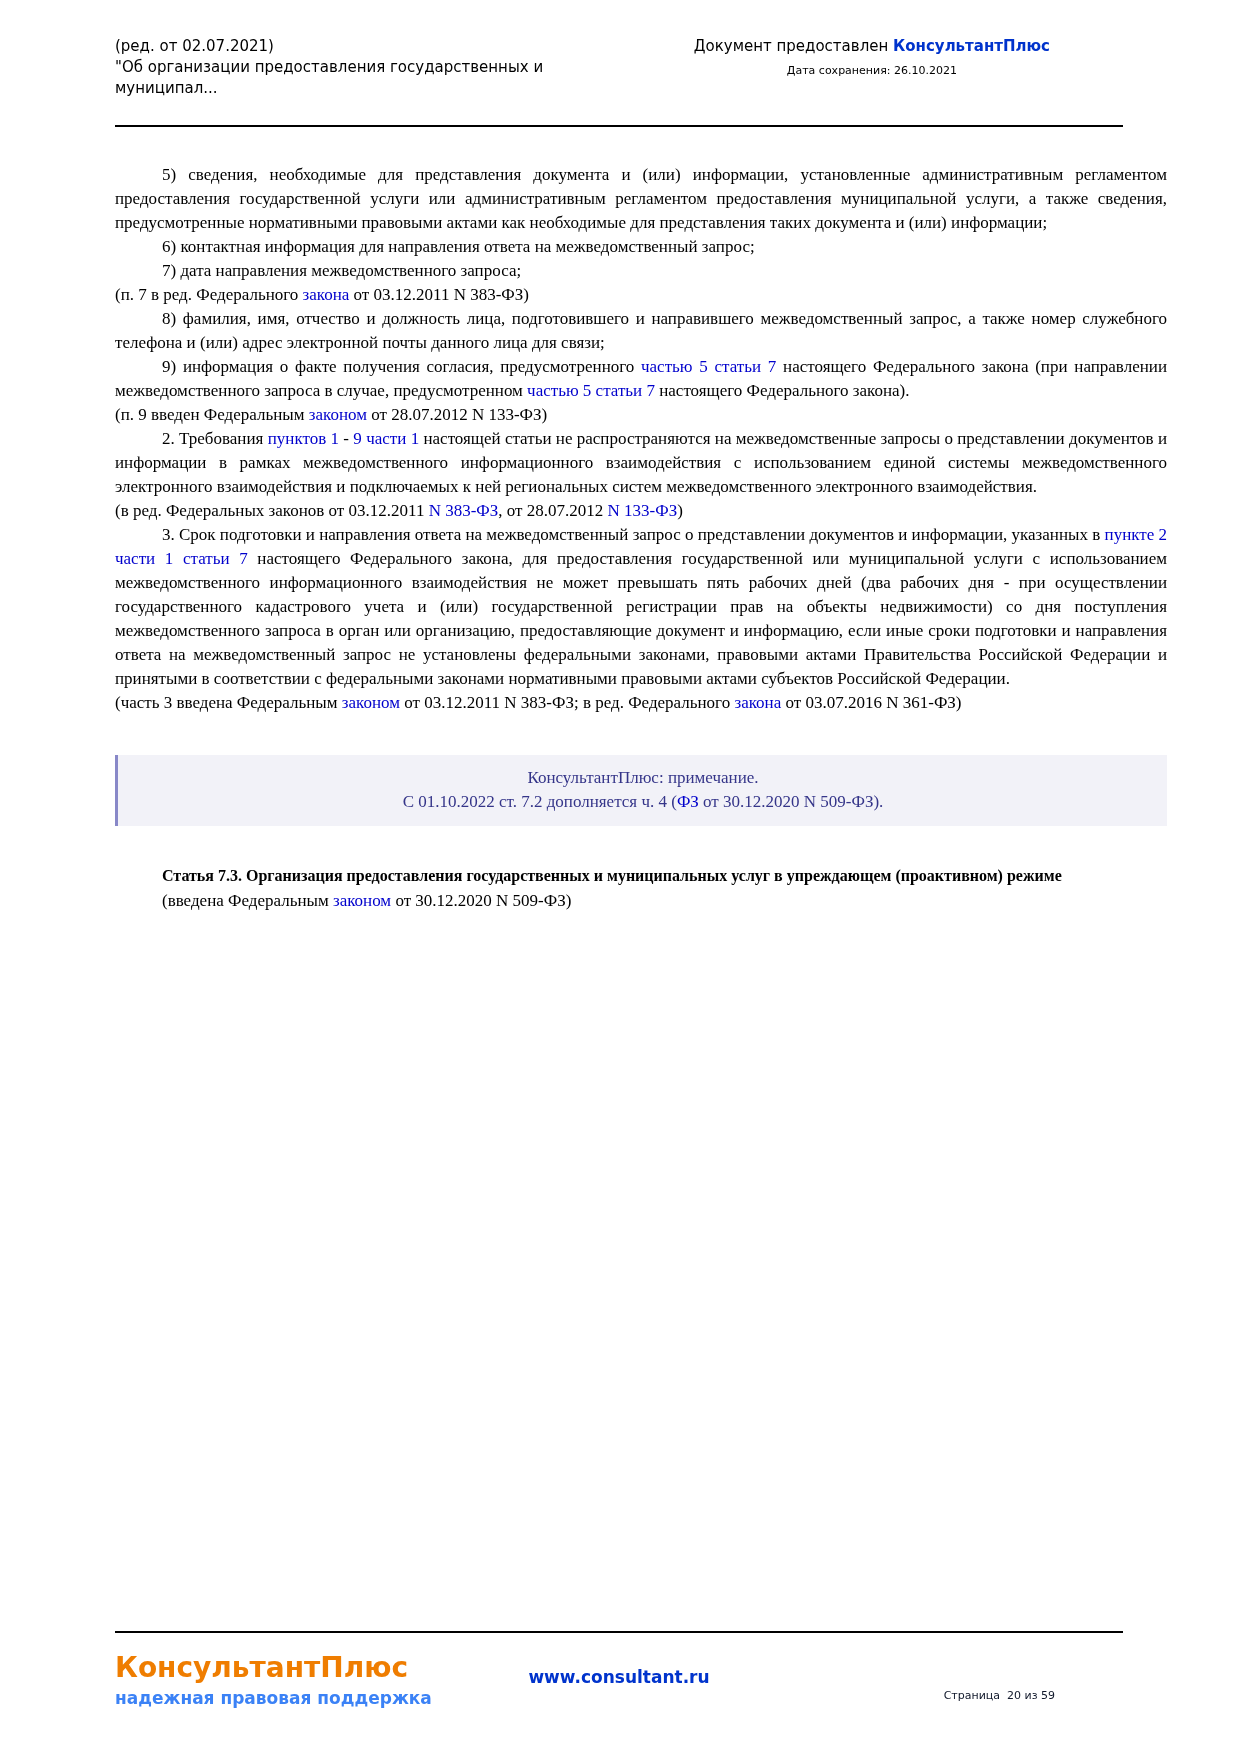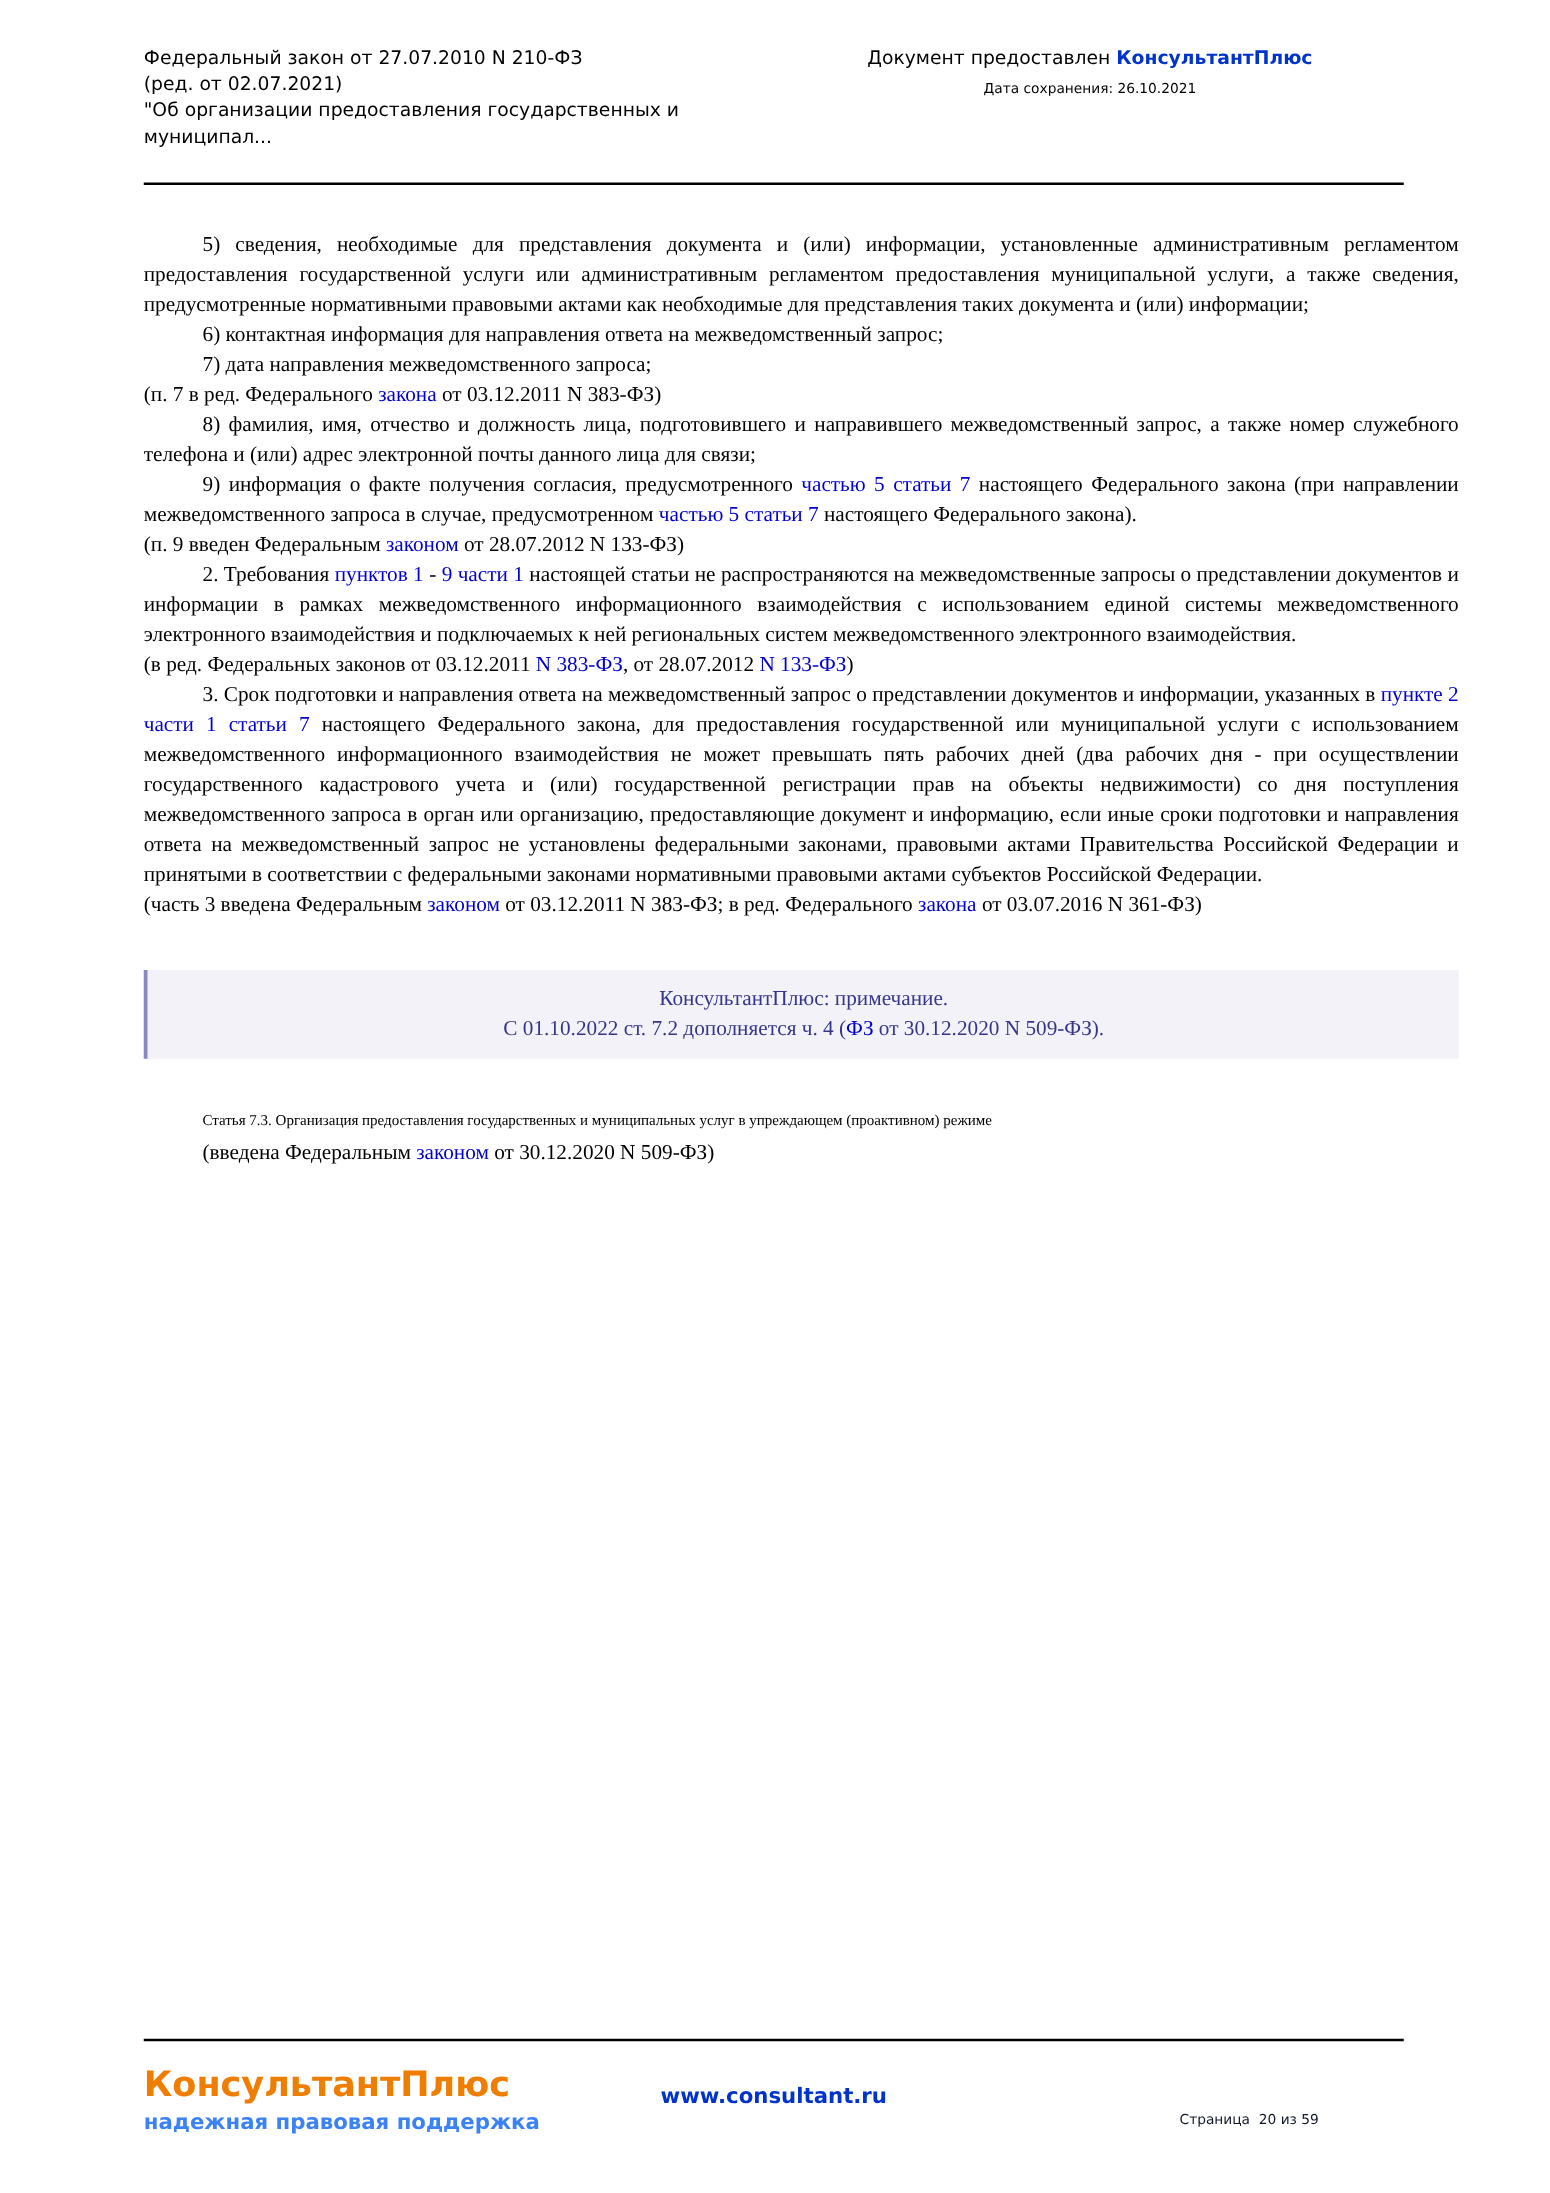--- a/index.html
+++ b/index.html
@@ -37,21 +37,21 @@
     padding-right: 73px;
     padding-top: 36px;
     font-size: 17px;
     line-height: 24px;
     text-align: justify;
   }
   .content p { margin: 0; }
   .gap { margin-top: 24px; }
   .indent { text-indent: 47px; }
   a.doc-link { color: var(--link, #0000CC); text-decoration: none; cursor: pointer; }
-  .heading { font-weight: normal; font-size: 12px; line-height: 27px; }
+  .heading { font-weight: bold; font-size: 16px; line-height: 27px; }
 
   
   .notebox {
     margin-top: 40px;
     margin-bottom: 36px;
     background: var(--note-bg, #F2F2F8);
     border-left: 3px solid var(--note-border, #8888C8);
     padding: 11px 14px 12px 15px;
     color: var(--note-text, #353589);
   }
@@ -93,21 +93,20 @@
   }
   .footer-page { font-size: 11px; color: #0f172a; padding-right: 68px; margin-bottom: 6px; white-space: pre; }
 </style>
 </head>
 <body>
 
 <div class="page" style="--link: #0000CC; --brand-blue: #0033CC; --brand-orange: #EF7D00; --note-text: #353589; --note-bg: #F2F2F8; --note-border: #8888C8;">
 
   <div class="header margins">
     <div class="header-left">
-      <div>Федеральный закон от 27.07.2010 N 210-ФЗ</div>
       <div>(ред. от 02.07.2021)</div>
       <div>"Об организации предоставления государственных и</div>
       <div>муниципал...</div>
     </div>
     <div class="header-right">
       <div><span>Документ предоставлен </span><span class="brand-blue">КонсультантПлюс</span></div>
       <div class="save-date">Дата сохранения: 26.10.2021</div>
     </div>
   </div>
 

